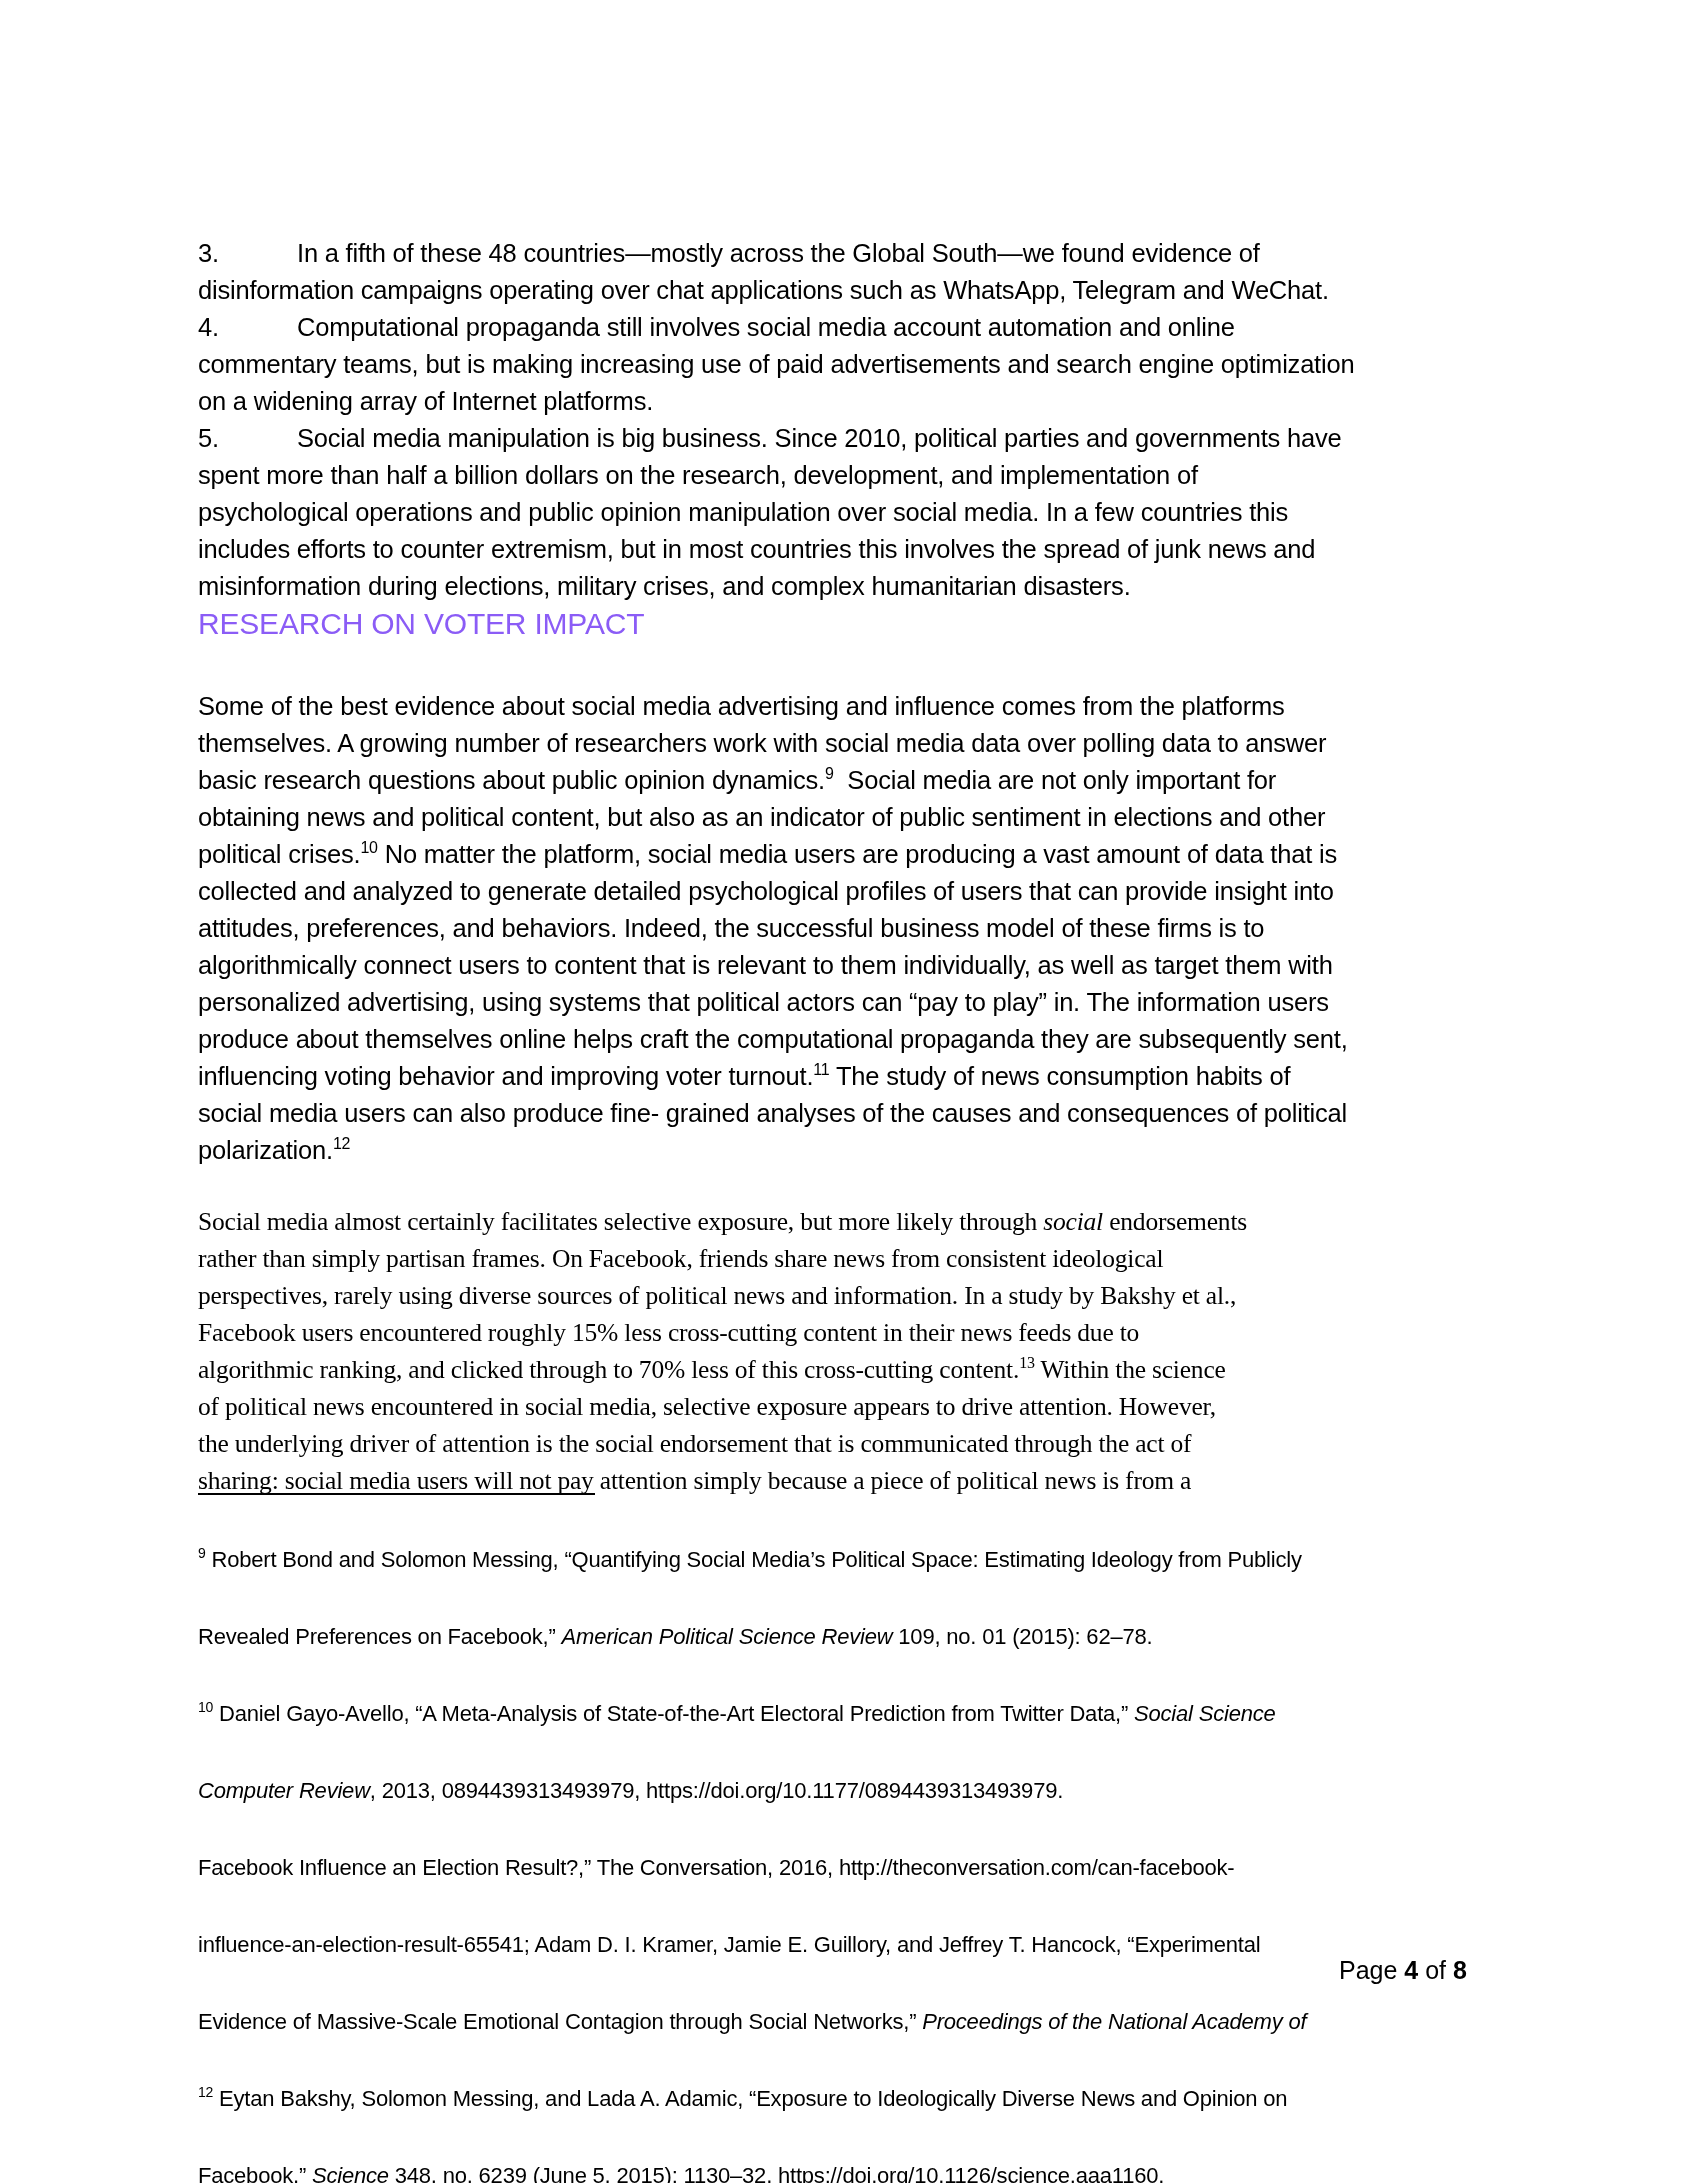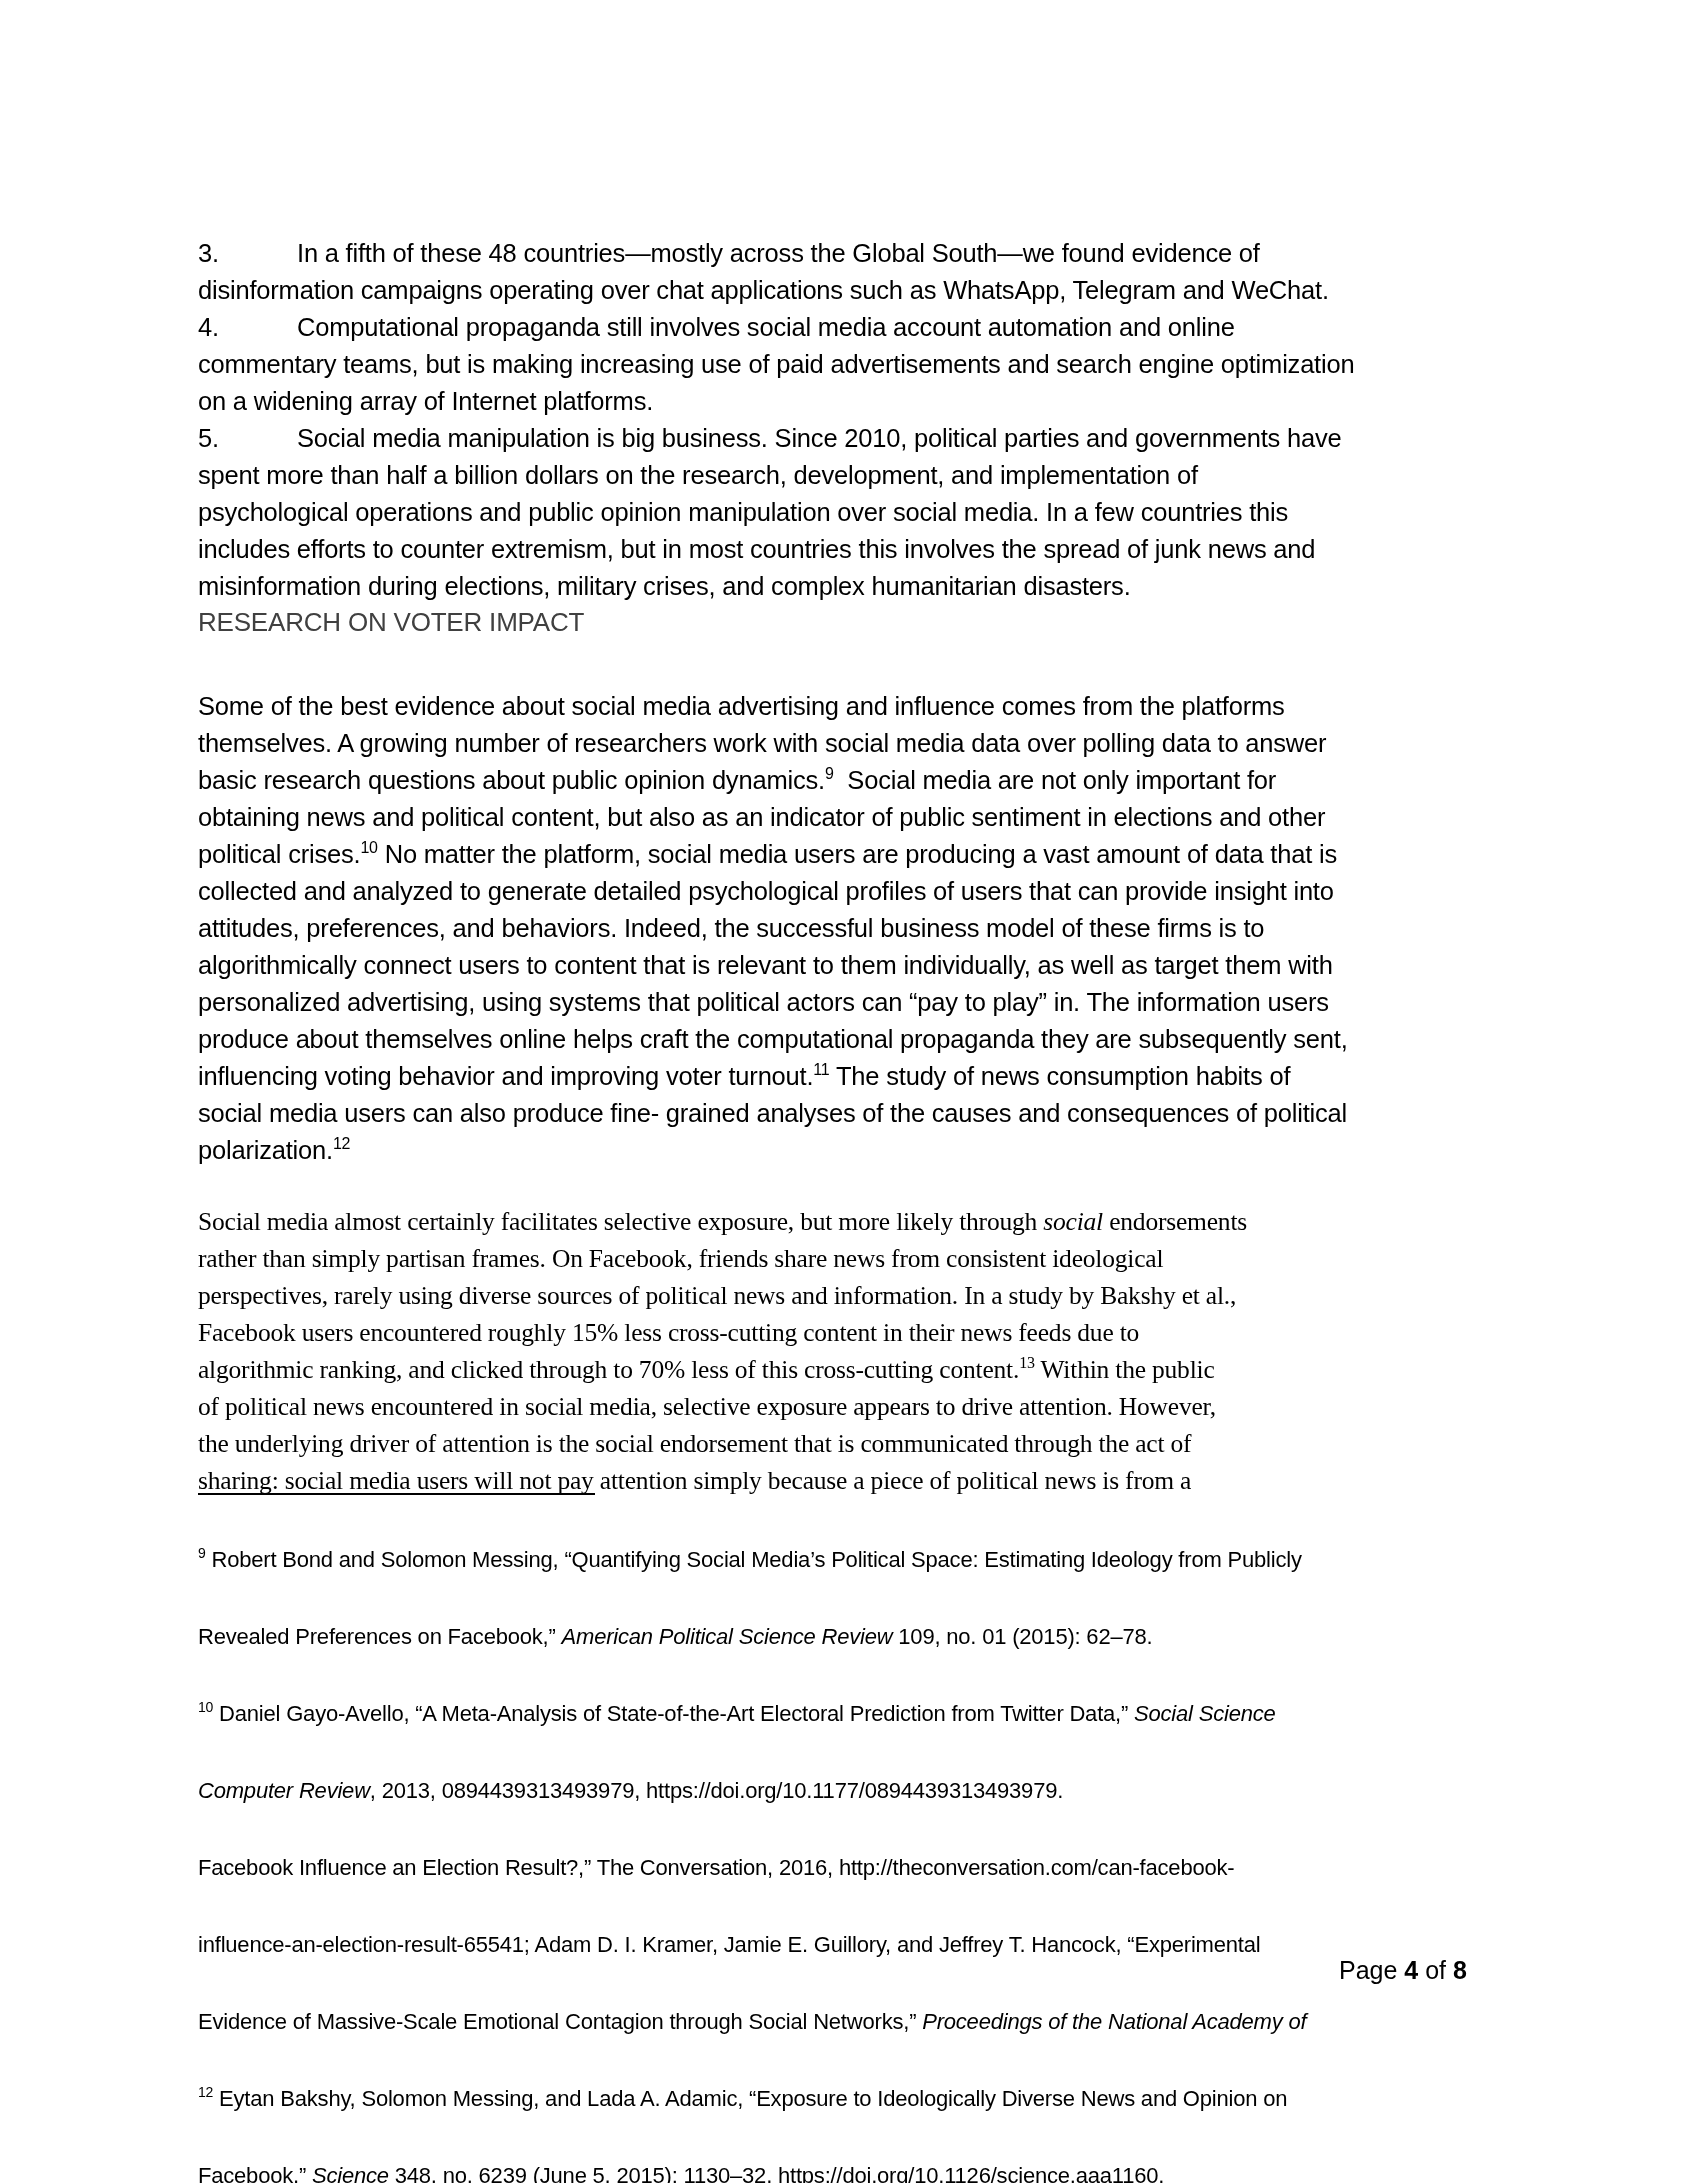--- a/index.html
+++ b/index.html
@@ -3,21 +3,21 @@
 <meta charset="utf-8">
 <style>
   html, body { margin: 0; padding: 0; background: #ffffff; }
   body { width: 1687px; height: 2183px; position: relative; overflow: hidden; }
   .page { position: absolute; left: 0; top: 0; width: 1687px; height: 2183px; background: #fff; color: #000;
           font-family: "Liberation Sans", sans-serif; }
   .body-text { position: absolute; left: 198px; width: 1297px; font-size: 25.5px; line-height: 37px;
                letter-spacing: -0.2px; white-space: nowrap; margin-top: 33px; }
   .line { display: block; height: 37px; }
   .num { display: inline-block; width: 99px; }
-  .heading { position: absolute; left: 198px; top: 607px; font-size: 26px; color: #404040;
+  .heading { position: absolute; left: 198px; top: 607px; font-size: 30px; color: #8b5cf6;
              letter-spacing: -0.2px; white-space: nowrap; }
   sup { font-size: 16px; line-height: 0; vertical-align: 10px; }
   .rule { position: absolute; left: 198px; top: 1493px; width: 397px; height: 2px; background: #000; }
   .footnotes { position: absolute; left: 198px; top: 1498px; width: 1297px; font-size: 22px;
                line-height: 31px; letter-spacing: -0.2px; white-space: nowrap; }
   .fline { display: block; height: 31px; margin-top: 46px; }
   .footnotes sup { font-size: 14px; vertical-align: 8.6px; }
   .footer { position: absolute; left: 1339px; top: 1956px; font-size: 25px; white-space: nowrap; }
   .footer b { font-weight: bold; }
   i { font-style: italic; }
@@ -62,21 +62,21 @@
     <span class="line"><span>influencing voting behavior and improving voter turnout.</span><sup>11</sup><span style="white-space:pre"> The study of news consumption habits of</span></span>
     <span class="line">social media users can also produce fine- grained analyses of the causes and consequences of political</span>
     <span class="line"><span>polarization.</span><sup>12</sup></span>
   </div>
 
   <div class="body-text" style="top:1170px;font-family:Liberation Serif, serif;">
     <span class="line"><span style="white-space:pre">Social media almost certainly facilitates selective exposure, but more likely through </span><i>social</i><span style="white-space:pre"> endorsements</span></span>
     <span class="line">rather than simply partisan frames. On Facebook, friends share news from consistent ideological</span>
     <span class="line">perspectives, rarely using diverse sources of political news and information. In a study by Bakshy et al.,</span>
     <span class="line">Facebook users encountered roughly 15% less cross-cutting content in their news feeds due to</span>
-    <span class="line"><span>algorithmic ranking, and clicked through to 70% less of this cross-cutting content.</span><sup>13</sup><span style="white-space:pre"> Within the public</span></span>
+    <span class="line"><span>algorithmic ranking, and clicked through to 70% less of this cross-cutting content.</span><sup>13</sup><span style="white-space:pre"> Within the science</span></span>
     <span class="line">of political news encountered in social media, selective exposure appears to drive attention. However,</span>
     <span class="line">the underlying driver of attention is the social endorsement that is communicated through the act of</span>
     <span class="line">sharing: social media users will not pay attention simply because a piece of political news is from a</span>
   </div>
 
   <div class="rule"></div>
 
   <div class="footnotes">
     <div>
       <span class="fline"><sup>9</sup><span style="white-space:pre"> Robert Bond and Solomon Messing, “Quantifying Social Media’s Political Space: Estimating Ideology from Publicly</span></span>

